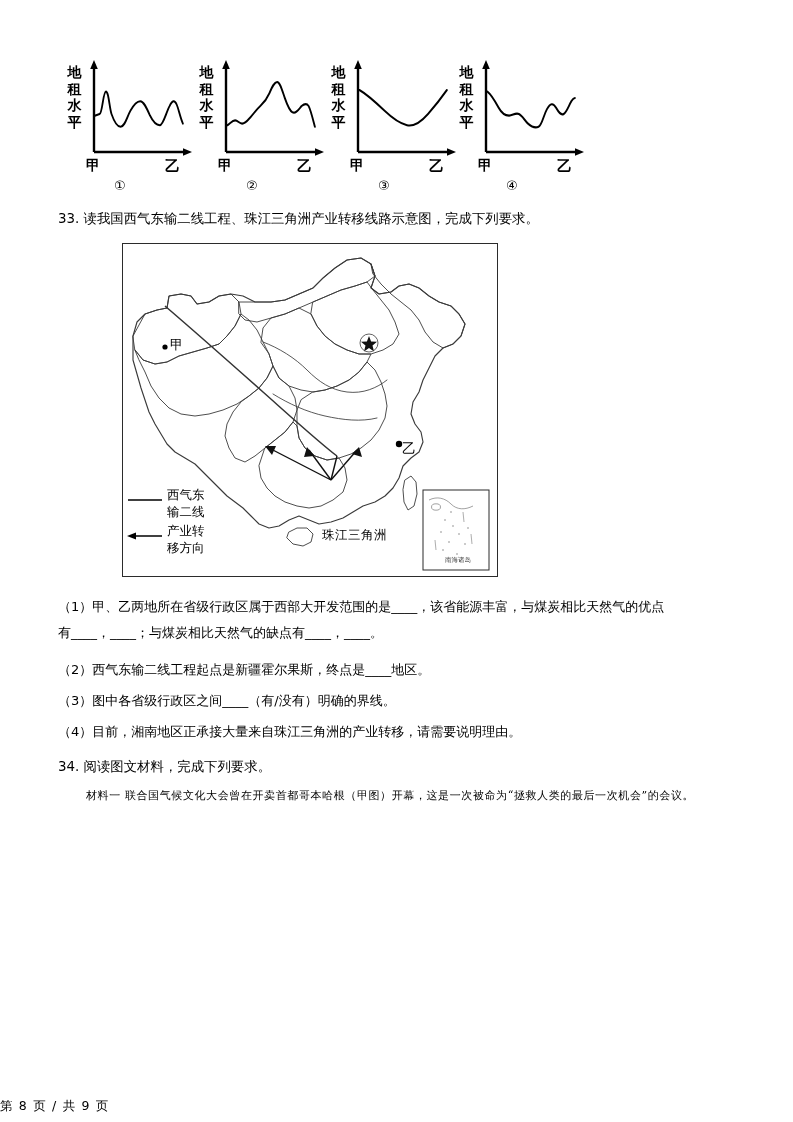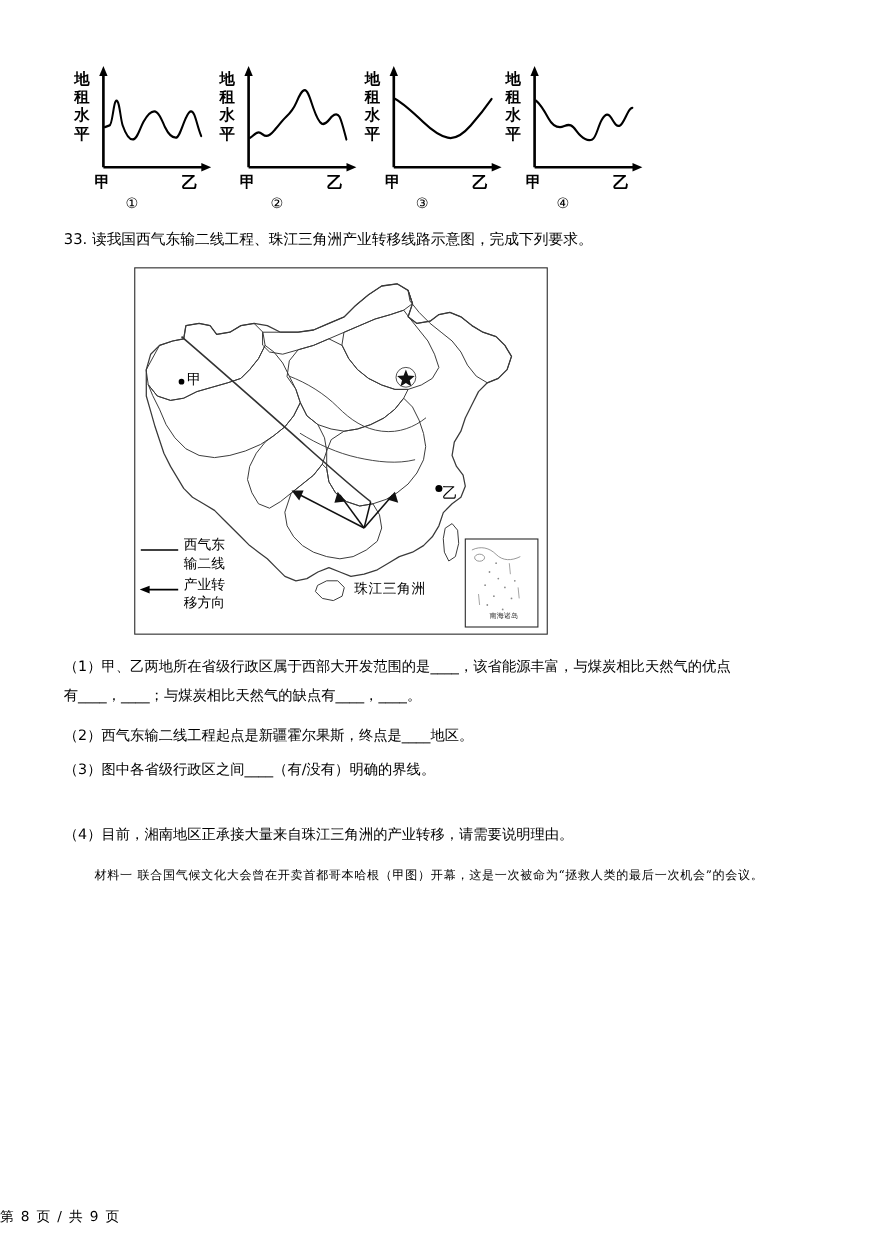--- a/index.html
+++ b/index.html
@@ -113,21 +113,21 @@
     position: absolute;
     left: 58px;
     font-size: 13px;
     font-family: "DejaVu Sans", sans-serif;
     line-height: 21px;
   }
   .sub-q.l1  { top: 596px; }
   .sub-q.l1b { top: 622px; }
   .sub-q.l2  { top: 659px; }
   .sub-q.l3  { top: 690px; }
-  .sub-q.l4  { top: 721px; margin-top: 28px; }
+  .sub-q.l4  { top: 721px; }
 
   .q34 {
     left: 58px;
     top: 757px;
   }
   .material {
     position: absolute;
     left: 58px;
     width: 684px;
     font-size: 11px;
@@ -344,17 +344,18 @@
       </div>
     </div>
   </div>
 
   <div class="sub-q l1">（1）甲、乙两地所在省级行政区属于西部大开发范围的是____，该省能源丰富，与煤炭相比天然气的优点</div>
   <div class="sub-q l1b">有____，____；与煤炭相比天然气的缺点有____，____。</div>
   <div class="sub-q l2">（2）西气东输二线工程起点是新疆霍尔果斯，终点是____地区。</div>
   <div class="sub-q l3">（3）图中各省级行政区之间____（有/没有）明确的界线。</div>
   <div class="sub-q l4">（4）目前，湘南地区正承接大量来自珠江三角洲的产业转移，请需要说明理由。</div>
 
+  <div class="qline q34">34. 阅读图文材料，完成下列要求。</div>
   <div class="material m1">材料一  联合国气候文化大会曾在开卖首都哥本哈根（甲图）开幕，这是一次被命为“拯救人类的最后一次机会”的会议。</div>
 
   <div class="footer">第 8 页 / 共 9 页</div>
 
 </div>
 
 </body></html>

